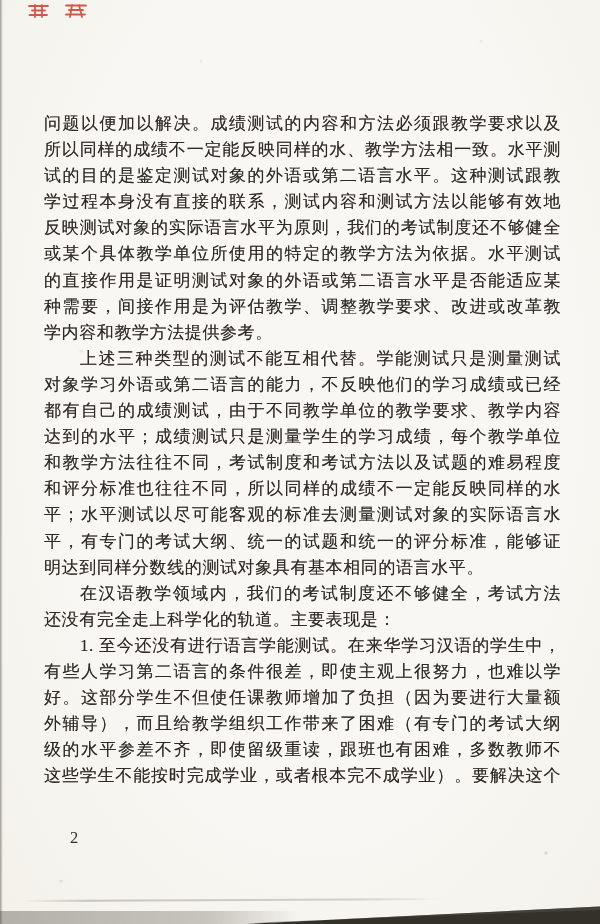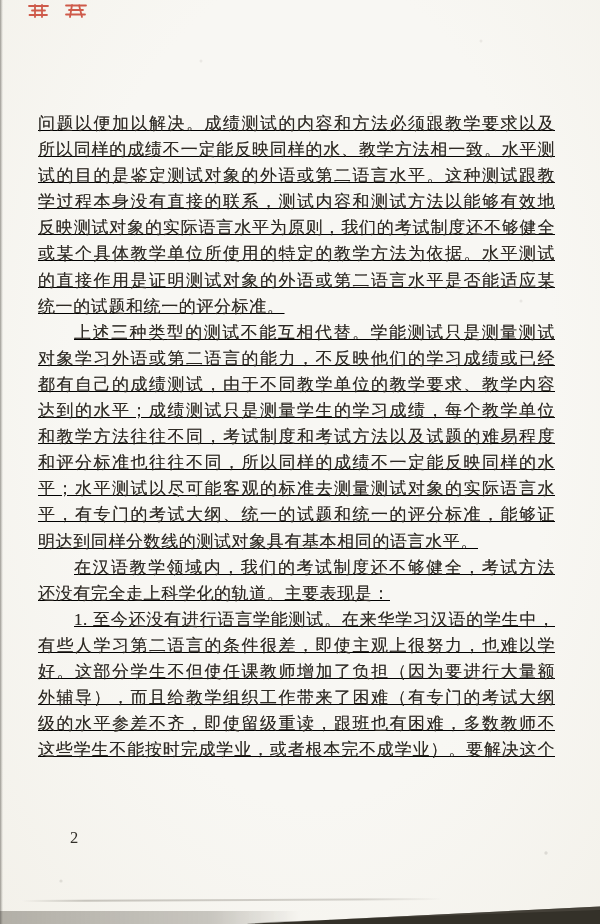--- a/index.html
+++ b/index.html
@@ -25,21 +25,21 @@
   }
   
   .bottom-grey{
     position:absolute;left:0;top:911px;width:300px;height:13px;
     background:linear-gradient(to right, rgba(125,121,112,.55), rgba(125,121,112,.38) 70%, rgba(125,121,112,0));
     filter:blur(.4px);
   }
   
   .corner-dark{position:absolute;left:0;top:0;width:600px;height:924px;pointer-events:none;}
   
-  .text-block{position:absolute;left:38px;top:111px;width:517px;text-decoration:underline;}
+  .text-block{position:absolute;left:44px;top:111px;width:517px;}
   .line{
     margin:0;height:26.1px;line-height:26.1px;
     font-size:17px;letter-spacing:.6px;color:#2e2a24;
     text-align:justify;text-align-last:justify;
     text-shadow:0 0 .4px rgba(46,42,36,.55);
   }
   .line.indent{padding-left:36px;}
   .line.last{text-align-last:left;}
   .page-number{
     position:absolute;left:70px;top:828px;
@@ -84,21 +84,22 @@
 
   <main class="text-block">
 
   <p class="line">问题以便加以解决。成绩测试的内容和方法必须跟教学要求以及</p>
       <p class="line">所以同样的成绩不一定能反映同样的水、教学方法相一致。水平测</p>
       <p class="line">试的目的是鉴定测试对象的外语或第二语言水平。这种测试跟教</p>
       <p class="line">学过程本身没有直接的联系，测试内容和测试方法以能够有效地</p>
       <p class="line">反映测试对象的实际语言水平为原则，我们的考试制度还不够健全</p>
       <p class="line">或某个具体教学单位所使用的特定的教学方法为依据。水平测试</p>
       <p class="line">的直接作用是证明测试对象的外语或第二语言水平是否能适应某</p>
-      <p class="line last">统一的试题和统一的评分标准。</p>
+      <p class="line">种需要，间接作用是为评估教学、调整教学要求、改进或改革教</p>
+      <p class="line last">学内容和教学方法提供参考。</p>
       <p class="line indent">上述三种类型的测试不能互相代替。学能测试只是测量测试</p>
       <p class="line">对象学习外语或第二语言的能力，不反映他们的学习成绩或已经</p>
       <p class="line">都有自己的成绩测试，由于不同教学单位的教学要求、教学内容</p>
       <p class="line">达到的水平；成绩测试只是测量学生的学习成绩，每个教学单位</p>
       <p class="line">和教学方法往往不同，考试制度和考试方法以及试题的难易程度</p>
       <p class="line">和评分标准也往往不同，所以同样的成绩不一定能反映同样的水</p>
       <p class="line">平；水平测试以尽可能客观的标准去测量测试对象的实际语言水</p>
       <p class="line">平，有专门的考试大纲、统一的试题和统一的评分标准，能够证</p>
       <p class="line last">明达到同样分数线的测试对象具有基本相同的语言水平。</p>
       <p class="line indent">在汉语教学领域内，我们的考试制度还不够健全，考试方法</p>

